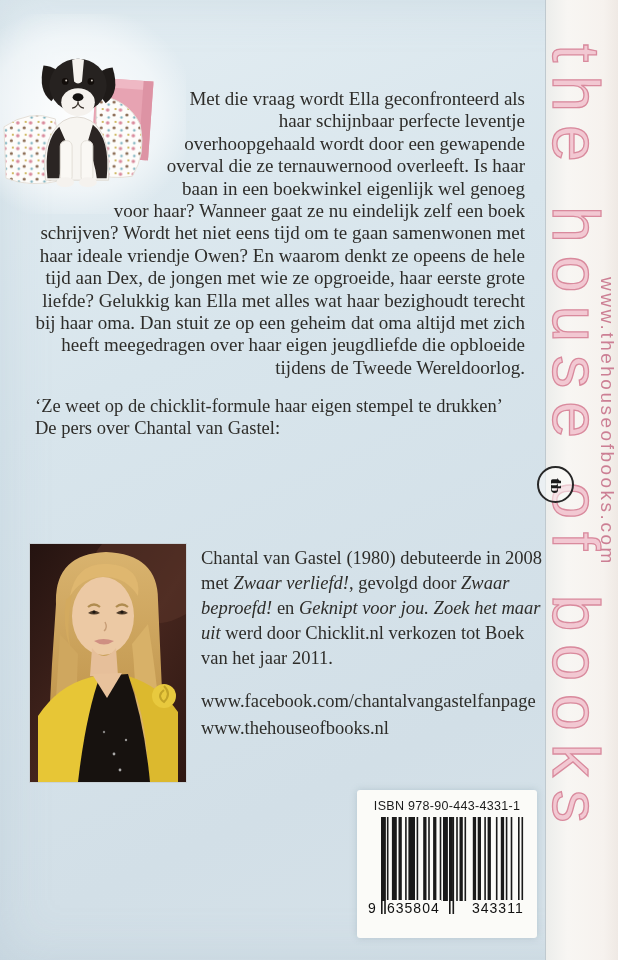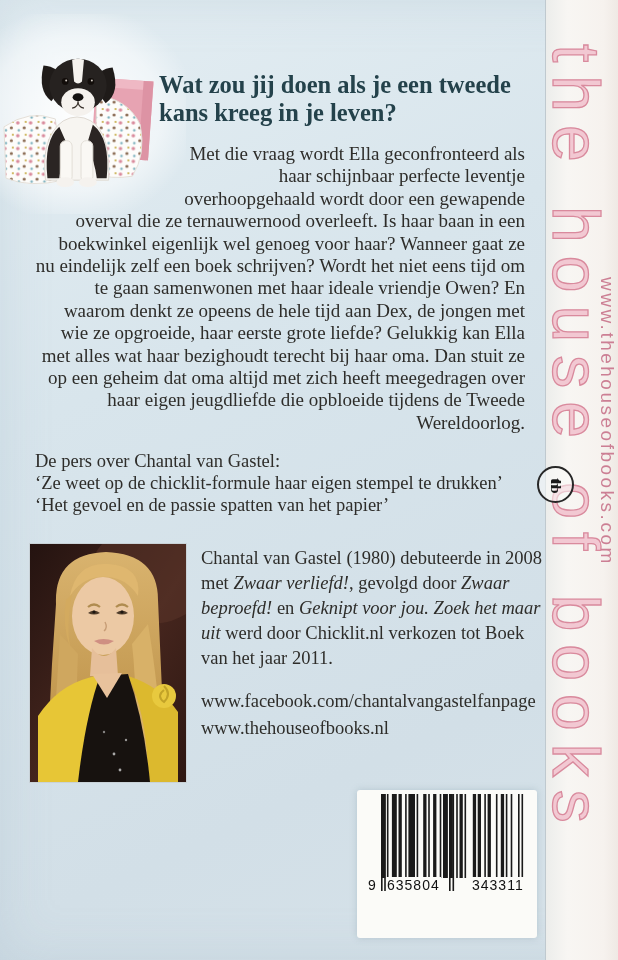--- a/index.html
+++ b/index.html
@@ -108,26 +108,24 @@
         <circle cx="65" cy="51" r="1" fill="#cfc8c0"></circle>
         <circle cx="91" cy="51" r="1" fill="#cfc8c0"></circle>
         <ellipse cx="77" cy="68" rx="5.5" ry="4" fill="#141110"></ellipse>
         <path d="M77 72 Q77 78 71 79 M77 72 Q77 78 83 79" stroke="#3a322c" stroke-width="1.2" fill="none"></path>
       </g>
     </svg>
   </div>
 
   <div class="content">
     <div class="puppy-spacer"></div>
-    <h1 class="headline">Wat zou jij doen als je een tweede kans kreeg in je leven?</h1>
     <p class="synopsis">Met die vraag wordt Ella geconfronteerd als haar schijnbaar perfecte leventje overhoopgehaald wordt door een gewapende overval die ze ternauwernood overleeft. Is haar baan in een boekwinkel eigenlijk wel genoeg voor haar? Wanneer gaat ze nu eindelijk zelf een boek schrijven? Wordt het niet eens tijd om te gaan samenwonen met haar ideale vriendje Owen? En waarom denkt ze opeens de hele tijd aan Dex, de jongen met wie ze opgroeide, haar eerste grote liefde? Gelukkig kan Ella met alles wat haar bezighoudt terecht bij haar oma. Dan stuit ze op een geheim dat oma altijd met zich heeft meegedragen over haar eigen jeugdliefde die opbloeide tijdens de Tweede Wereldoorlog.</p>
     <div class="press">
+      <div>‘Ze weet op de chicklit-formule haar eigen stempel te drukken’</div>
       <div>De pers over Chantal van Gastel:</div>
-      <div>‘Ze weet op de chicklit-formule haar eigen stempel te drukken’</div>
-      <div>‘Het gevoel en de passie spatten van het papier’</div>
     </div>
   </div>
 
   <div class="author-row">
     <div class="author-photo">
       <svg width="156" height="238" viewBox="0 0 156 238">
         <defs>
           <linearGradient id="abg" x1="0" y1="0" x2="1" y2="1">
             <stop offset="0" stop-color="#241310"></stop>
               <stop offset="0.55" stop-color="#46261e"></stop>
@@ -172,20 +170,21 @@
     <div class="bio-col">
       <p class="bio"><span>Chantal van Gastel (1980) debuteerde in 2008 met </span><span class="it">Zwaar verliefd!</span><span>, gevolgd door </span><span class="it">Zwaar beproefd!</span><span> en </span><span class="it">Geknipt voor jou.</span><span> </span><span class="it">Zoek het maar uit</span><span> werd door Chicklit.nl verkozen tot Boek van het jaar 2011.</span></p>
       <div class="links">
         <div>www.facebook.com/chantalvangastelfanpage</div>
         <div>www.thehouseofbooks.nl</div>
       </div>
     </div>
   </div>
 
   <div class="barcode-box">
+    <div class="isbn-label">ISBN 978-90-443-4331-1</div>
     <div class="bars-wrap">
       <svg id="barsvg" class="bars" width="156" height="99" viewBox="0 0 156 99">
           <rect x="13.0" y="0" width="3.3" height="84" fill="#1a1a1a"></rect>
           <rect x="17.9" y="0" width="1.6" height="84" fill="#1a1a1a"></rect>
           <rect x="22.9" y="0" width="4.9" height="84" fill="#1a1a1a"></rect>
           <rect x="29.5" y="0" width="3.3" height="84" fill="#1a1a1a"></rect>
           <rect x="36.1" y="0" width="1.6" height="84" fill="#1a1a1a"></rect>
           <rect x="39.4" y="0" width="6.6" height="84" fill="#1a1a1a"></rect>
           <rect x="47.6" y="0" width="1.6" height="84" fill="#1a1a1a"></rect>
           <rect x="54.2" y="0" width="3.3" height="84" fill="#1a1a1a"></rect>

